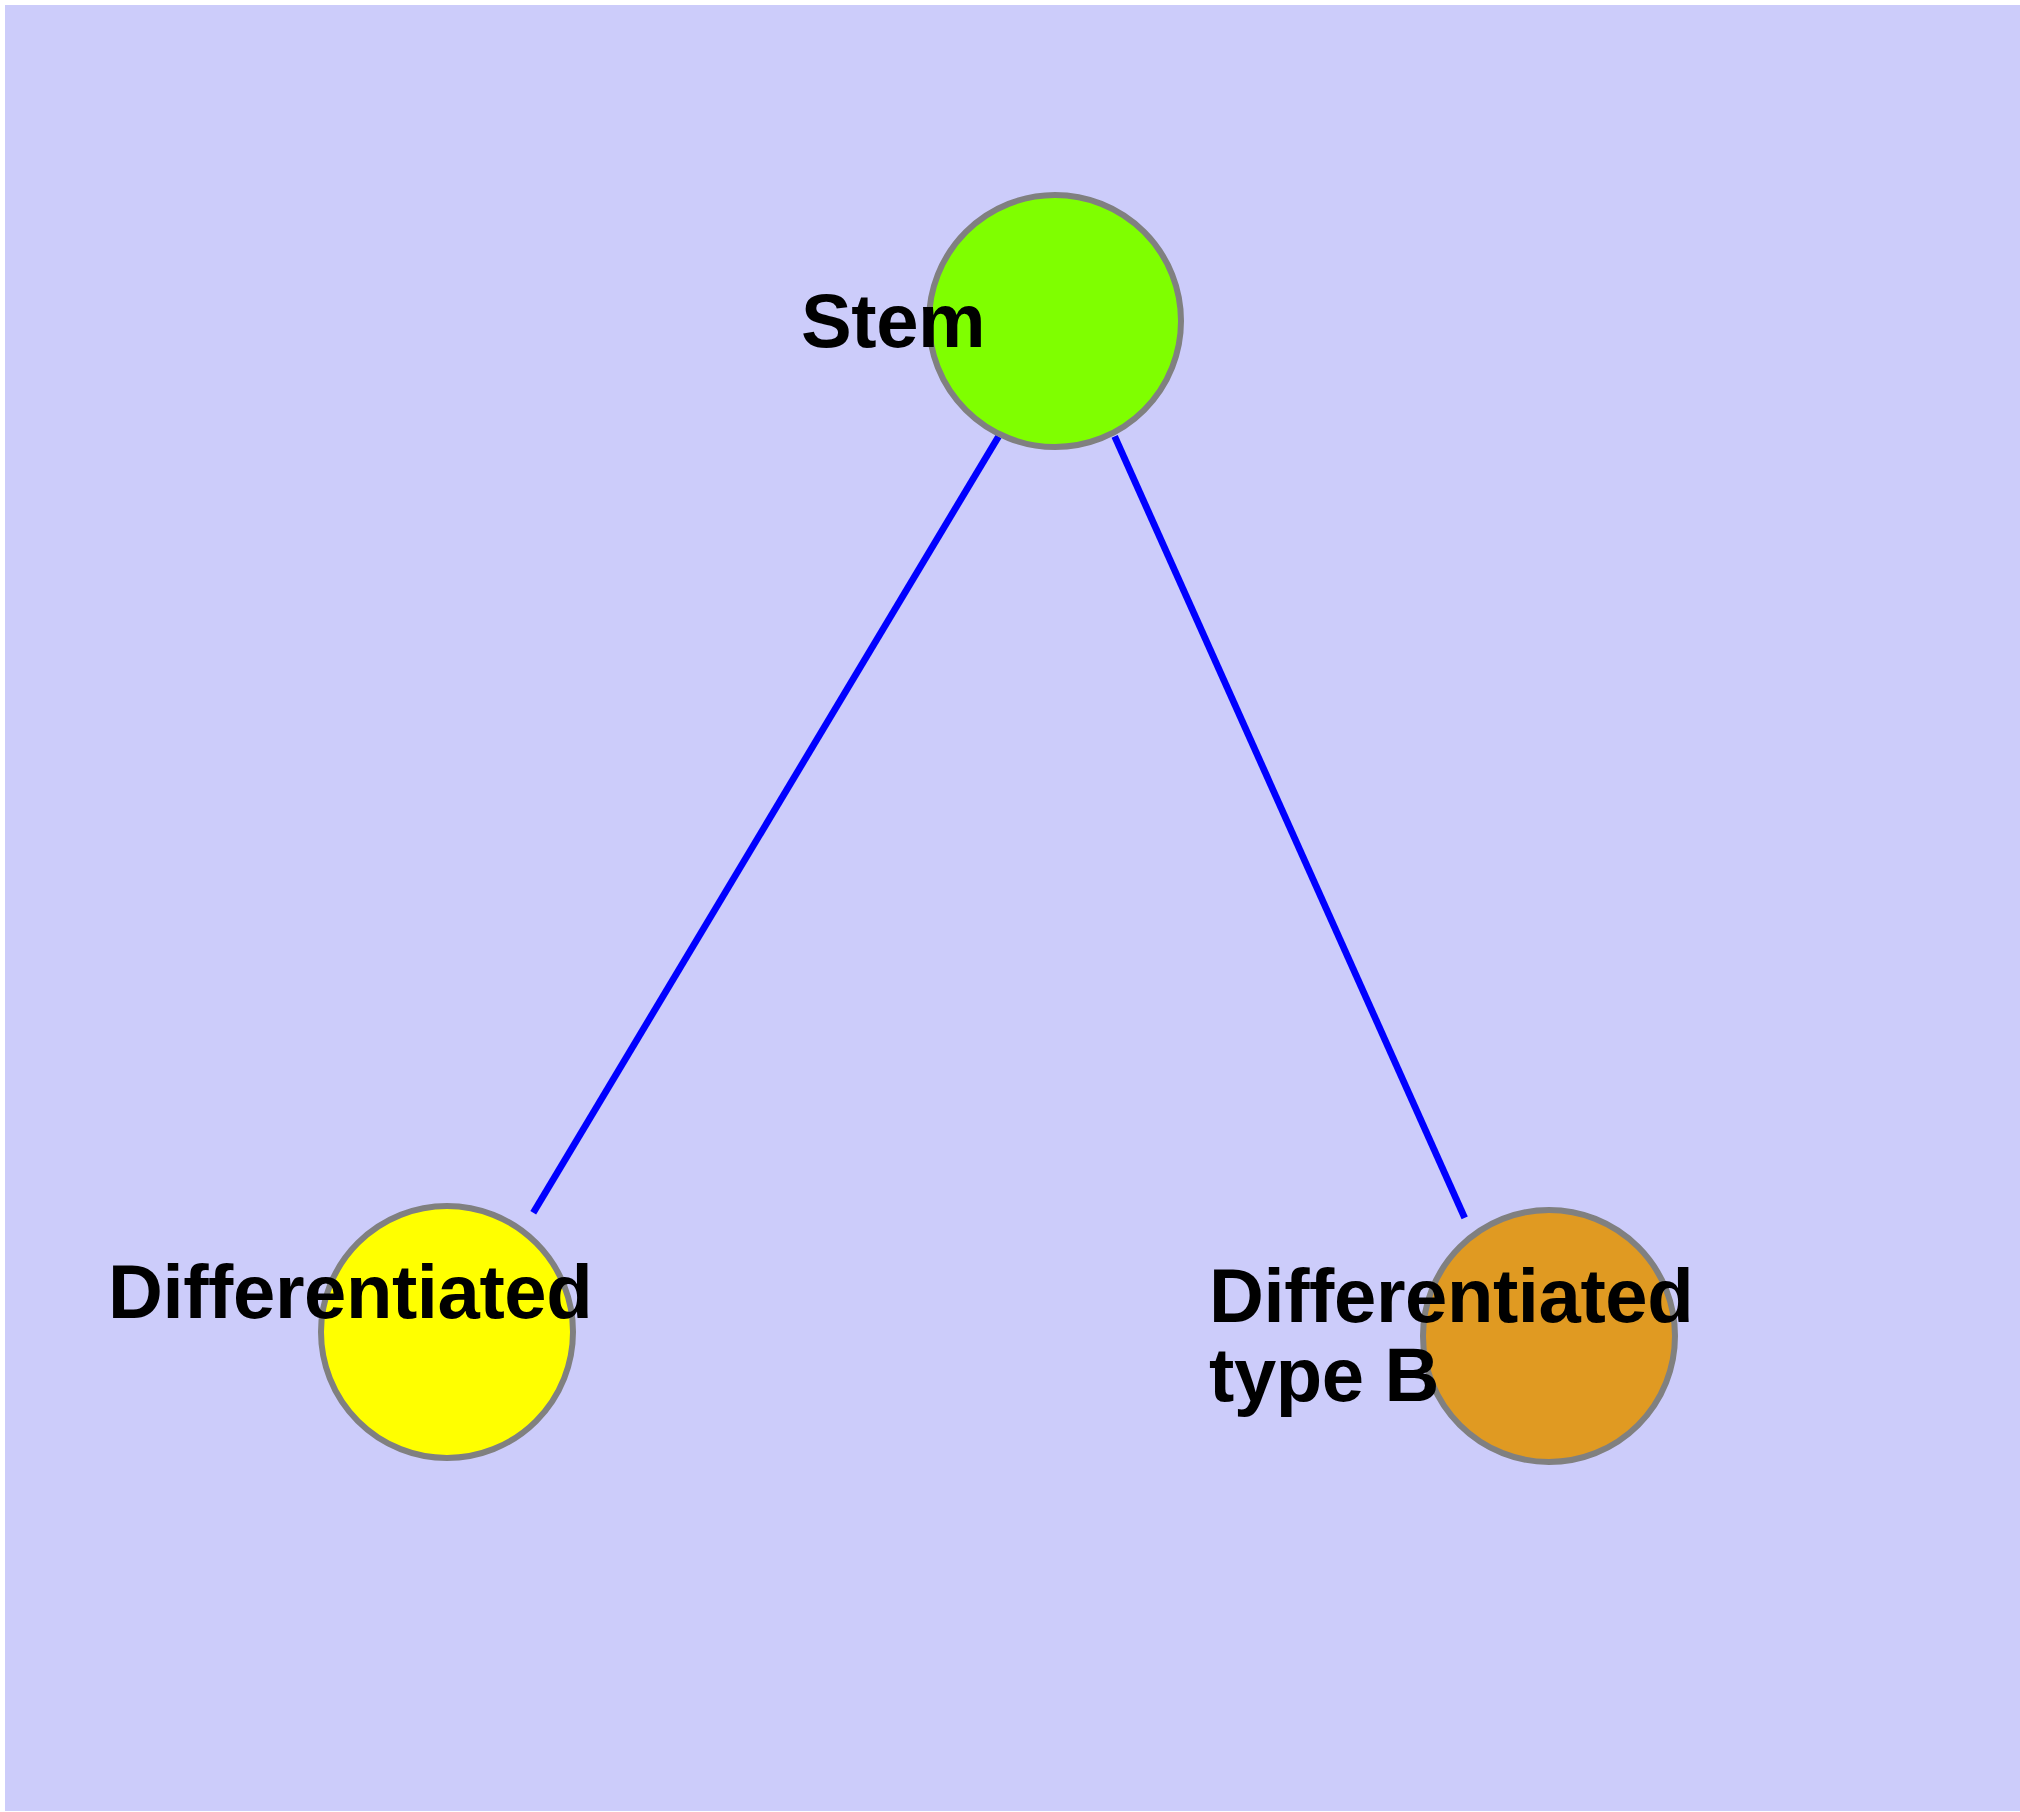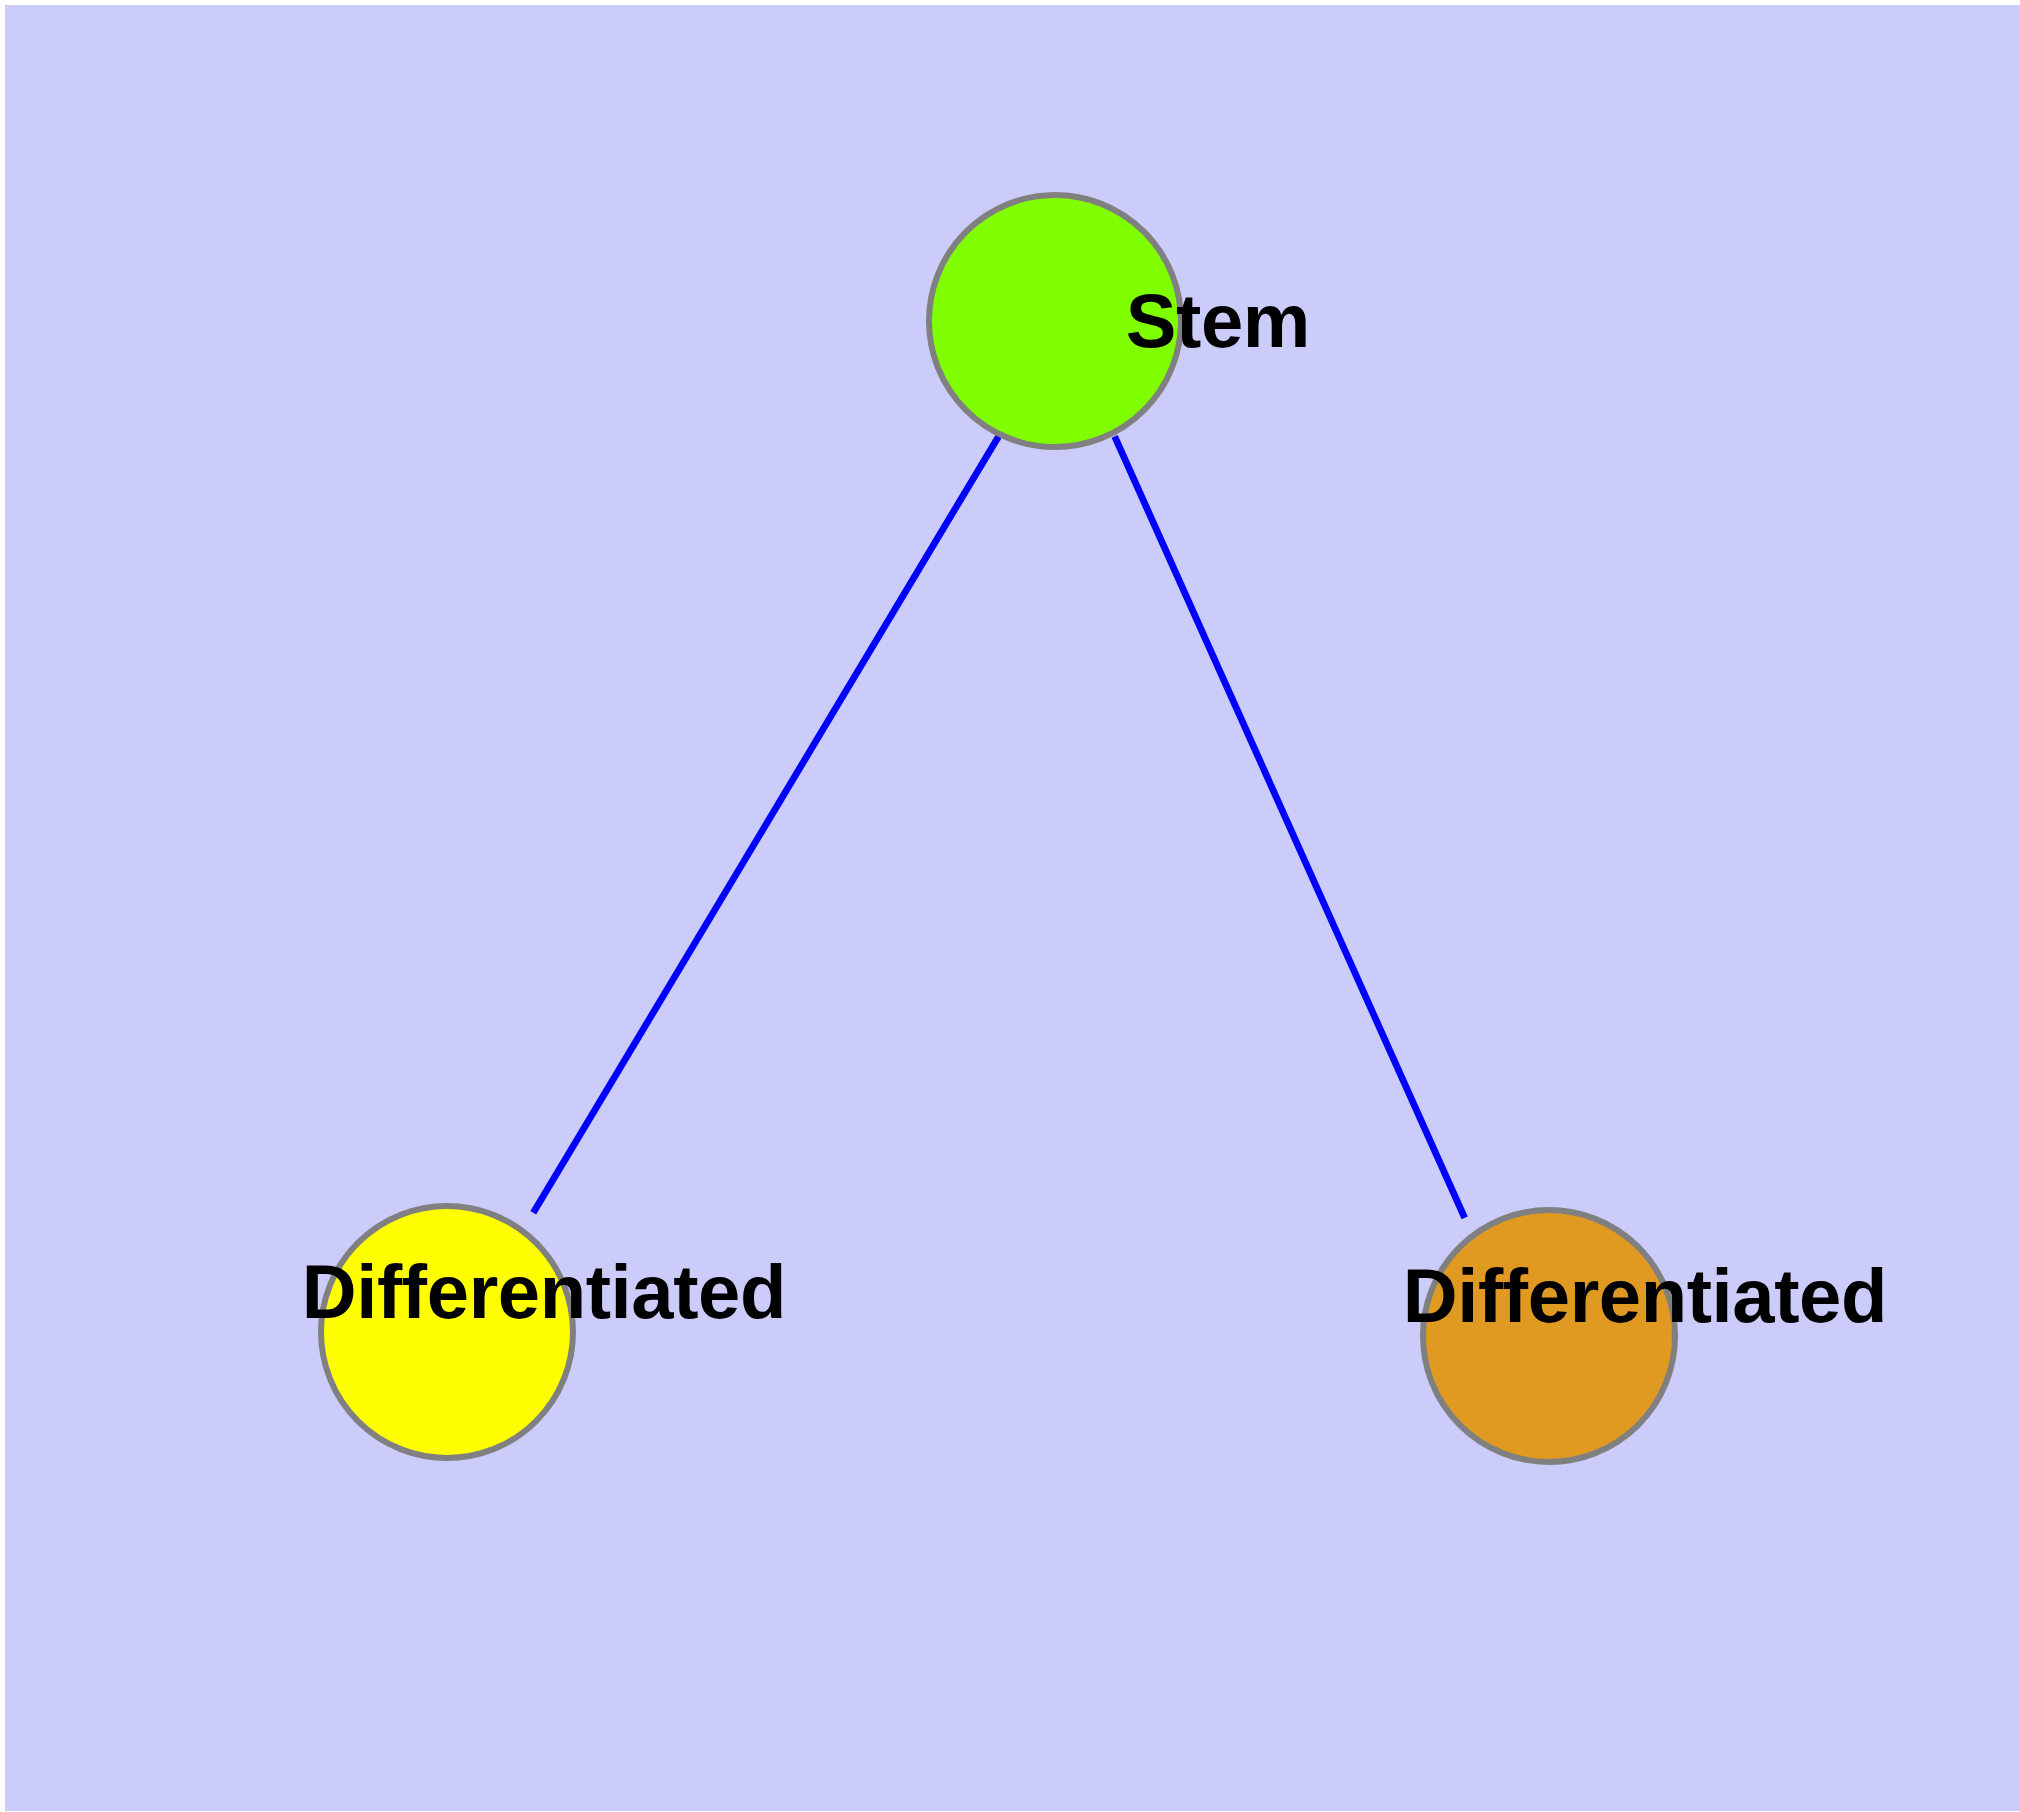--- a/index.html
+++ b/index.html
@@ -47,21 +47,21 @@
     box-sizing: border-box;
     border: 6px solid #808080;
   }
   .node-label {
     position: absolute;
     color: #000000;
     font-family: "Liberation Sans", sans-serif;
     font-weight: bold;
     font-size: 76px;
     line-height: 1.04;
-    text-align: right;
+    text-align: left;
     white-space: pre;
     letter-spacing: -0.4px;
     user-select: none;
   }
   .node-stem {
     background: #7fff00;
   }
   .node-type-a {
     background: #ffff00;
   }
@@ -84,17 +84,17 @@
     <div class="node node-stem" style="left: 921px; top: 187px; width: 258px; height: 258px; background: rgb(127, 255, 0); border-color: rgb(128, 128, 128);"></div>
 
     <div class="node node-type-a" style="left: 313px; top: 1198px; width: 258px; height: 258px; background: rgb(255, 255, 0); border-color: rgb(128, 128, 128);"></div>
 
     <div class="node node-type-b" style="left: 1415px; top: 1202px; width: 258px; height: 258px; background: rgb(224, 154, 34); border-color: rgb(128, 128, 128);"></div>
 
     <div class="node-label" style="left: 796px; top: 276px; width: 509px; color: rgb(0, 0, 0);"><span>Stem</span></div>
 
     <div class="node-label" style="left: 103px; top: 1247px; width: 678px; color: rgb(0, 0, 0);"><span>Differentiated</span><br></div>
 
-    <div class="node-label" style="left: 1204px; top: 1251px; width: 678px; color: rgb(0, 0, 0);"><span>Differentiated</span><br></div>
+    <div class="node-label" style="left: 1204px; top: 1251px; width: 678px; color: rgb(0, 0, 0);"><span>Differentiated</span><br><span>type B</span></div>
 
   </div>
 </div>
 
 
 </body></html>

